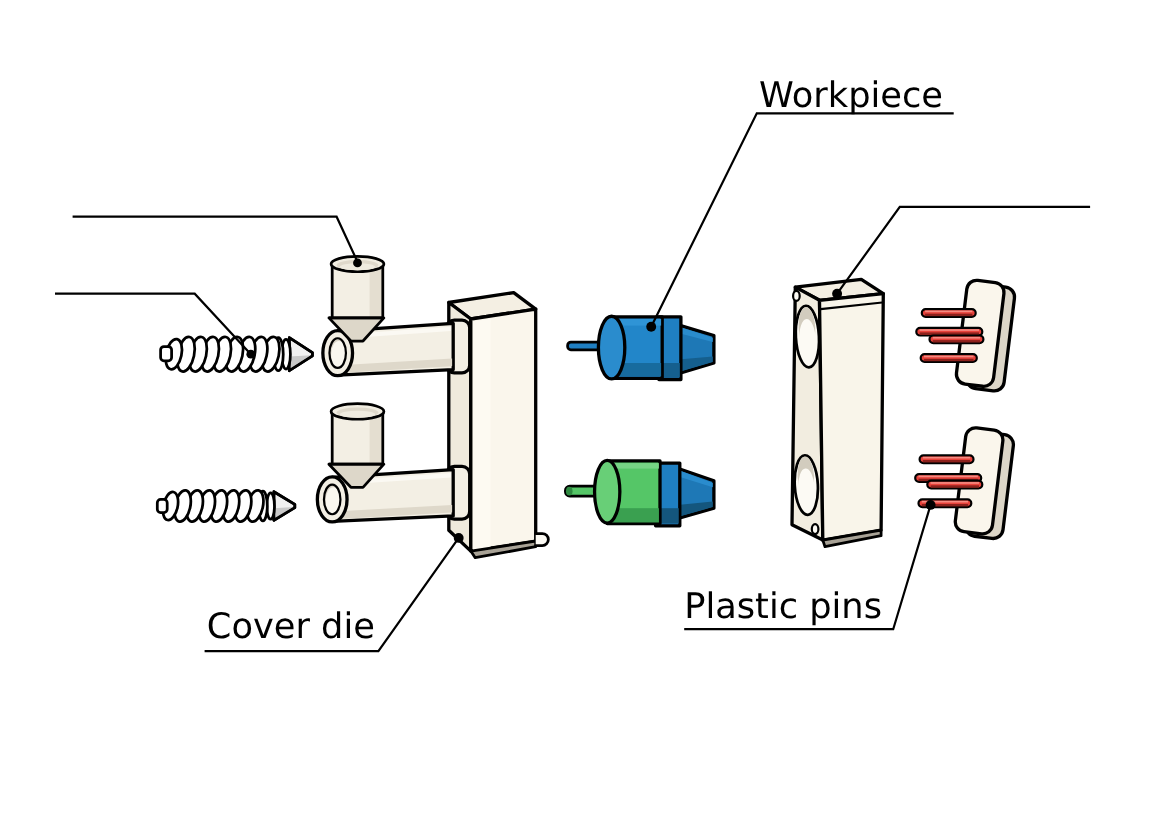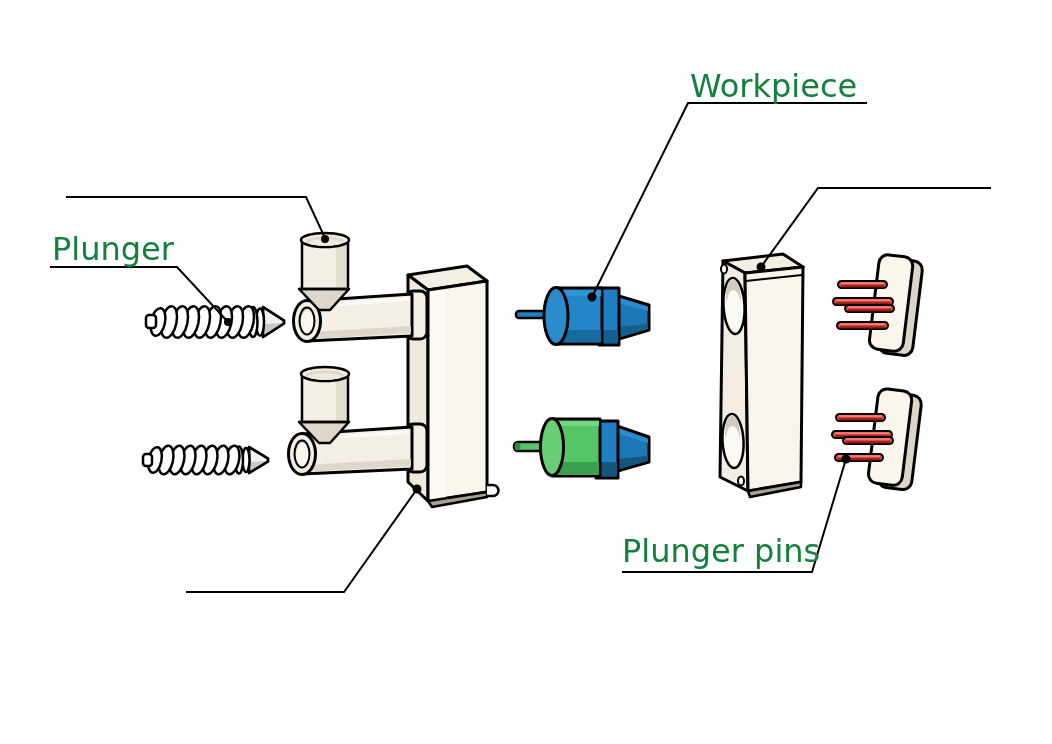--- a/index.html
+++ b/index.html
@@ -8,21 +8,21 @@
     width:1052px;height:744px;
     background:#ffffff;
     overflow:hidden;
     font-family:"DejaVu Sans","Liberation Sans",sans-serif;
   }
   .stage svg{position:absolute;left:0;top:0;}
   .diagram-label{
     position:absolute;
     font-size:32px;
     line-height:38px;
-    color:#15803d;
+    color:#000000;
     white-space:nowrap;
   }
 </style>
 </head>
 <body>
 
 <div class="stage">
 
 <svg width="1052" height="744" viewBox="0 0 1052 744">
 
@@ -225,17 +225,17 @@
   <g fill="#000">
     <circle cx="325" cy="239" r="4"></circle>
     <circle cx="228" cy="322" r="4"></circle>
     <circle cx="592" cy="297" r="4.5"></circle>
     <circle cx="761" cy="267" r="4.5"></circle>
     <circle cx="417" cy="489" r="4.5"></circle>
     <circle cx="846" cy="459" r="4.5"></circle>
   </g>
 </svg>
 
-<div class="diagram-label" style="left:52px;top:230px;">Plunger</div>
 <div class="diagram-label" style="left:690px;top:67px;">Workpiece</div>
-<div class="diagram-label" style="left:622px;top:532px;">Plunger pins</div>
+<div class="diagram-label" style="left:188px;top:550px;">Cover die</div>
+<div class="diagram-label" style="left:622px;top:532px;">Plastic pins</div>
 
 </div>
 
 </body></html>

